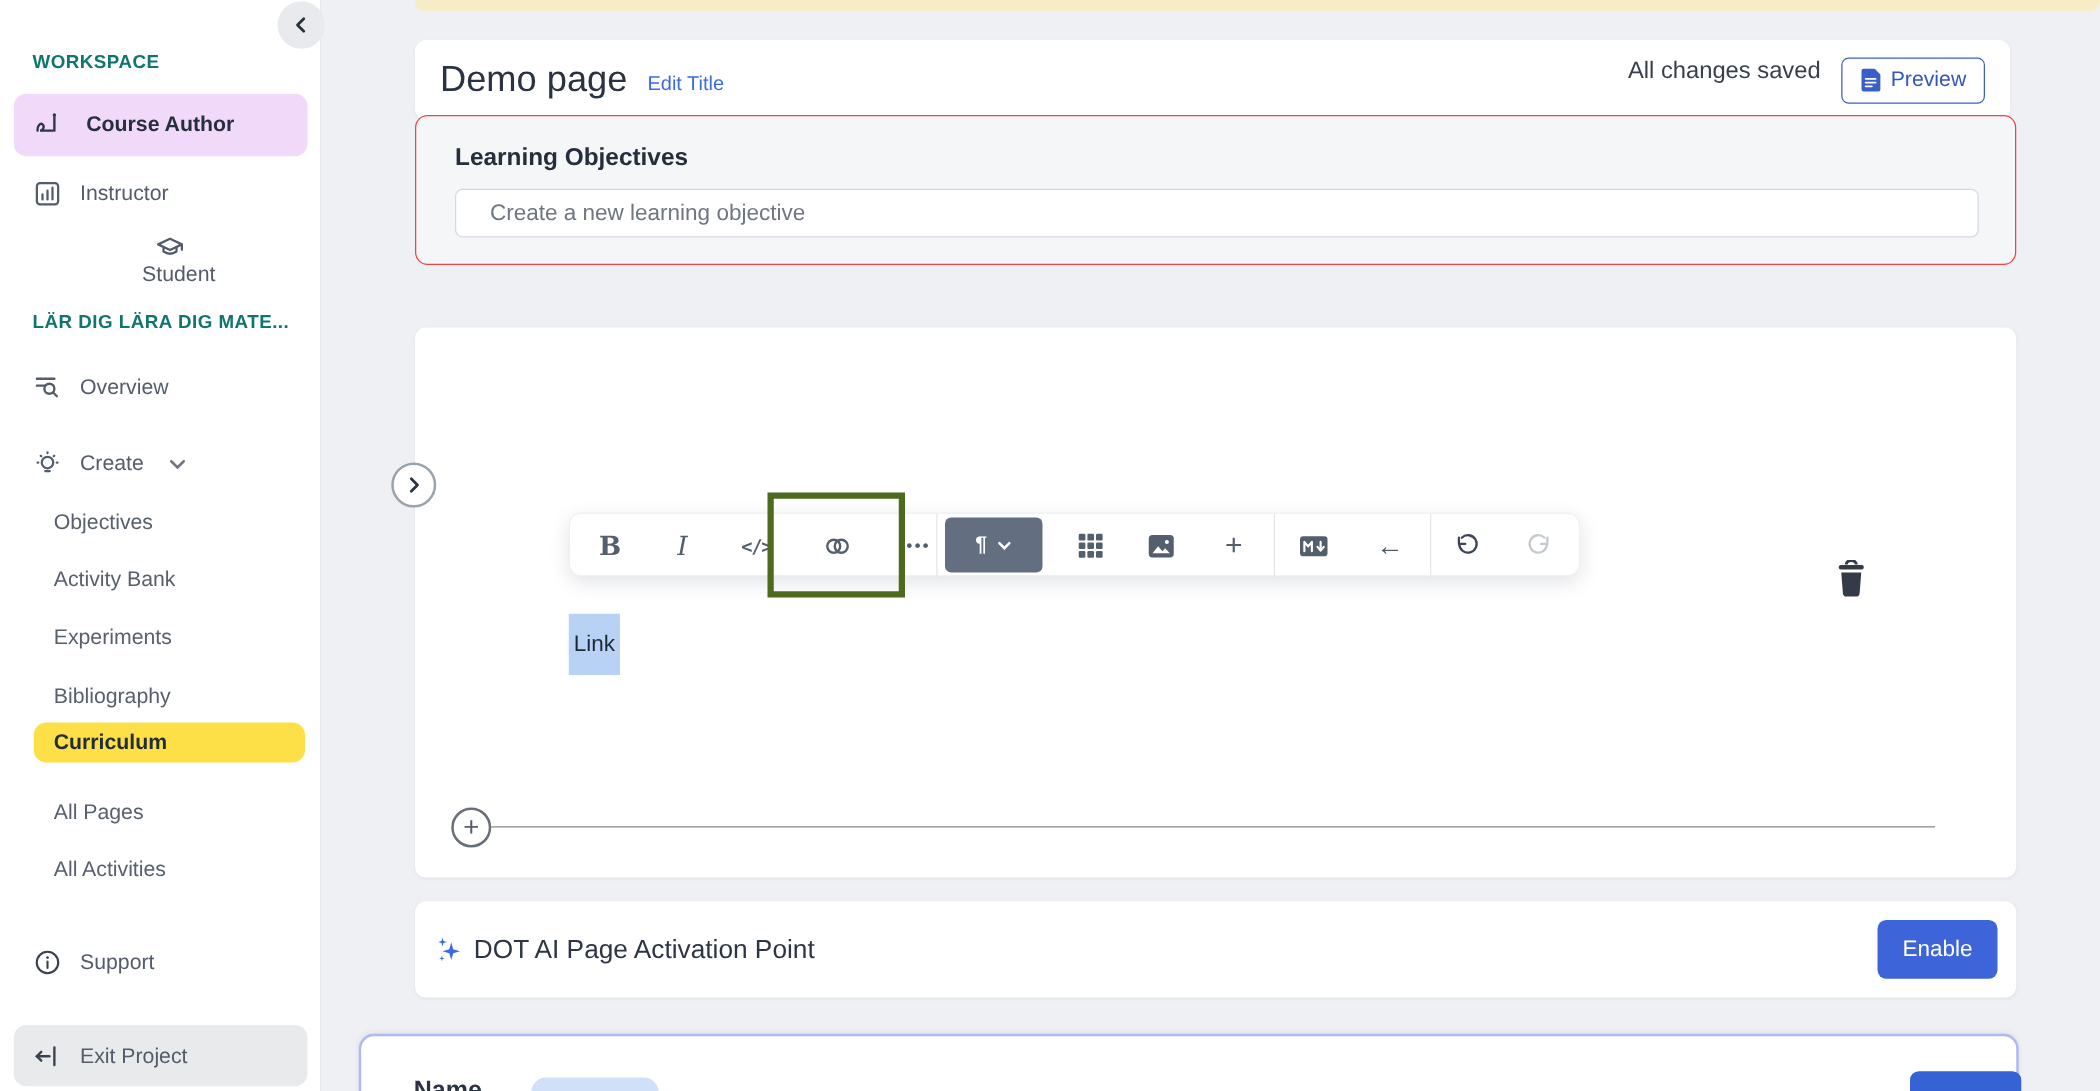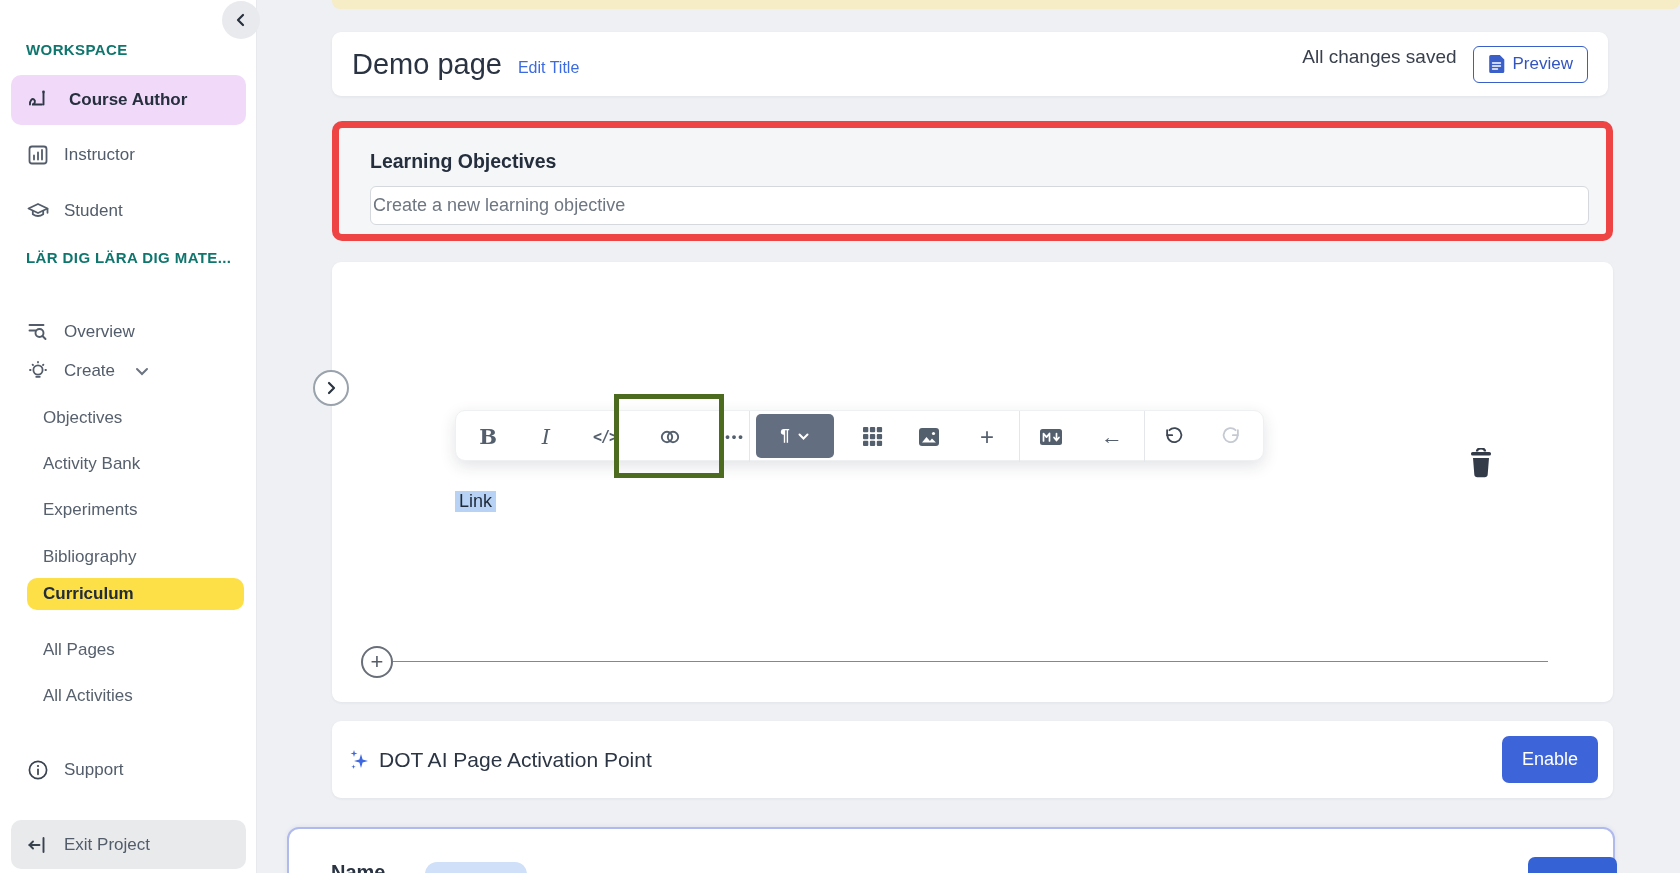--- a/index.html
+++ b/index.html
@@ -24,43 +24,43 @@
   .yellow-strip { position:absolute; left:332px; top:0; width:1348px; height:9px; background:#f6ecc6; border-radius:0 0 8px 8px; }
   .card { position:absolute; background:#ffffff; border-radius:9px; box-shadow:0 1px 3px rgba(25,35,55,.06); }
 
   .header-card { left:332px; top:32px; width:1276px; height:64px; display:flex; align-items:center; padding:0 20px; }
   .page-title { font-size:29px; color:#2a3342; font-weight:500; }
   .edit-title { margin-left:16px; margin-top:8px; font-size:16px; color:#3b6ae2; font-weight:400; cursor:pointer; }
   .header-right { margin-left:auto; display:flex; gap:16px; }
   .save-status { font-size:19px; color:#39404d; }
   .preview-btn { display:flex; align-items:center; gap:8px; height:37px; padding:0 14px; background:#fff; border:1.5px solid #3a5fc9; border-radius:6px; color:#3355c0; font-size:17px; cursor:pointer; }
 
-  .lo-card { position:absolute; left:332px; top:121px; width:1281px; height:120px; background:#f5f6f8; border:7px solid #ef4444; border-radius:10px; box-shadow:none; }
+  .lo-card { position:absolute; left:332px; top:92px; width:1281px; height:120px; background:#f5f6f8; border:1px solid #ef4444; border-radius:10px; box-shadow:none; }
   .lo-heading { position:absolute; left:31px; top:22px; font-size:19.5px; font-weight:600; color:#242e3d; }
-  .lo-input { position:absolute; left:31px; top:58px; width:1219px; height:39px; background:#fff; border:1px solid #d5d9de; border-radius:6px; font-size:18px; color:#303a48; padding:0 2px; font-family:"Liberation Sans",sans-serif; }
+  .lo-input { position:absolute; left:31px; top:58px; width:1219px; height:39px; background:#fff; border:1px solid #d5d9de; border-radius:6px; font-size:18px; color:#303a48; padding:0 27px; font-family:"Liberation Sans",sans-serif; }
   .lo-input::placeholder { color:#6e7681; opacity:1; }
 
   .editor-card { left:332px; top:262px; width:1281px; height:440px; }
   .expand-btn { position:absolute; left:313px; top:370px; width:36px; height:36px; border-radius:50%; background:#fff; border:2px solid #9aa2ac; display:flex; align-items:center; justify-content:center; z-index:8; cursor:pointer; }
 
   .toolbar { position:absolute; left:455px; top:410px; width:809px; height:51px; background:#fff; border:1px solid #eef0f2; border-radius:10px; box-shadow:0 5px 16px rgba(30,40,60,.13); z-index:10; }
   .tbtn { position:absolute; top:7px; width:44px; height:37px; display:flex; align-items:center; justify-content:center; color:#545f6e; cursor:pointer; border-radius:6px; }
   .tbtn.serifb { font-family:"DejaVu Serif",serif; font-weight:bold; font-size:21px; }
   .tbtn.serifi { font-family:"DejaVu Serif",serif; font-style:italic; font-size:21px; }
   .tbtn.codef { font-family:"DejaVu Sans Mono",monospace; font-size:15px; font-weight:bold; letter-spacing:-1px; }
   .tbtn.dots { font-size:13px; letter-spacing:2px; font-weight:bold; }
   .tbtn.plusf { font-size:24px; font-weight:400; }
   .tbtn.arrowf { font-size:22px; }
   .para-btn { position:absolute; left:300px; top:3px; width:78px; height:44px; background:#636e81; border-radius:5px; display:flex; align-items:center; justify-content:center; gap:7px; color:#fff; cursor:pointer; }
   .para-btn .pmark { font-size:17px; font-weight:bold; }
   .tb-divider { position:absolute; top:0; width:1px; height:51px; background:#e3e6ea; }
 
   .green-box { position:absolute; left:614px; top:394px; width:110px; height:84px; border:5px solid #4c6b1f; z-index:20; }
 
-  .link-sel { position:absolute; left:455px; top:491px; z-index:4; font-size:18px; color:#1f2837; background:#b7d2f4; padding:0 4px; }
+  .link-sel { position:absolute; left:455px; top:491px; z-index:4; font-size:18px; color:#1f2837; background:#b7d2f4; padding:14px 4px; }
   .trash-btn { position:absolute; left:1466px; top:448px; width:30px; height:32px; z-index:6; cursor:pointer; }
   .add-block { position:absolute; left:361px; top:646px; width:32px; height:32px; border:2px solid #696f79; border-radius:50%; color:#565d68; display:flex; align-items:center; justify-content:center; font-size:22px; font-weight:300; background:#fff; z-index:4; cursor:pointer; }
   .block-line { position:absolute; left:393px; top:661px; width:1155px; border-top:1.6px solid #82888f; }
 
   .dotai-card { left:332px; top:721px; width:1281px; height:77px; display:flex; align-items:center; padding-left:16px; }
   .dotai-label { margin-left:9px; font-size:21px; color:#2b3544; font-weight:500; }
   .enable-btn { position:absolute; right:15px; top:15px; width:96px; height:47px; background:#3e64d9; border:none; border-radius:7px; color:#fff; font-size:18px; cursor:pointer; font-family:"Liberation Sans",sans-serif; }
 
   .bottom-card { position:absolute; left:287px; top:827px; width:1328px; height:60px; background:#fff; border:2px solid #b0baec; border-radius:12px 12px 0 0; box-shadow:0 -1px 4px rgba(60,80,160,.08); }
   .bottom-label { position:absolute; left:42px; top:32px; font-size:20px; font-weight:600; color:#2a3342; }
@@ -91,34 +91,34 @@
     <div class="side-item" style="top:130px;">
       <span class="icn">
         <svg width="24" height="24" viewBox="0 0 24 24" fill="none" stroke="#525c6a" stroke-width="1.8" stroke-linecap="round">
           <rect x="3.5" y="3.5" width="17" height="17" rx="2.5"></rect>
           <path d="M8 16.5 v-4 M12 16.5 v-7 M16 16.5 v-9.5"></path>
         </svg>
       </span>
       <span class="lbl">Instructor</span>
     </div>
 
-    <div class="side-item" style="top:186px;">
+    <div class="side-item" style="top:186px;flex-direction:column;">
       <span class="icn">
         <svg width="24" height="24" viewBox="0 0 24 24" fill="none" stroke="#525c6a" stroke-width="1.8" stroke-linejoin="round" stroke-linecap="round">
           <path d="M2.5 9.5 L12 5 l9.5 4.5 L12 14 z"></path>
           <path d="M6.8 11.8 v3.4 c3.2 2.2 7.2 2.2 10.4 0 v-3.4"></path>
           <path d="M21.5 9.8 v4"></path>
         </svg>
       </span>
       <span class="lbl">Student</span>
     </div>
 
     <div class="sec-label" style="top:249px; max-width:222px; overflow:hidden;">LÄR DIG LÄRA DIG MATE...</div>
 
-    <div class="side-item" style="top:307px;">
+    <div class="side-item" style="top:285px;">
       <span class="icn">
         <svg width="24" height="24" viewBox="0 0 24 24" fill="none" stroke="#525c6a" stroke-width="1.9" stroke-linecap="round">
           <path d="M3.5 5 h14"></path>
             <path d="M3.5 10.5 h6"></path>
           <circle cx="13.5" cy="13" r="4"></circle>
             <path d="M16.5 16 l3 3"></path>
         </svg>
       </span>
       <span class="lbl">Overview</span>
     </div>

